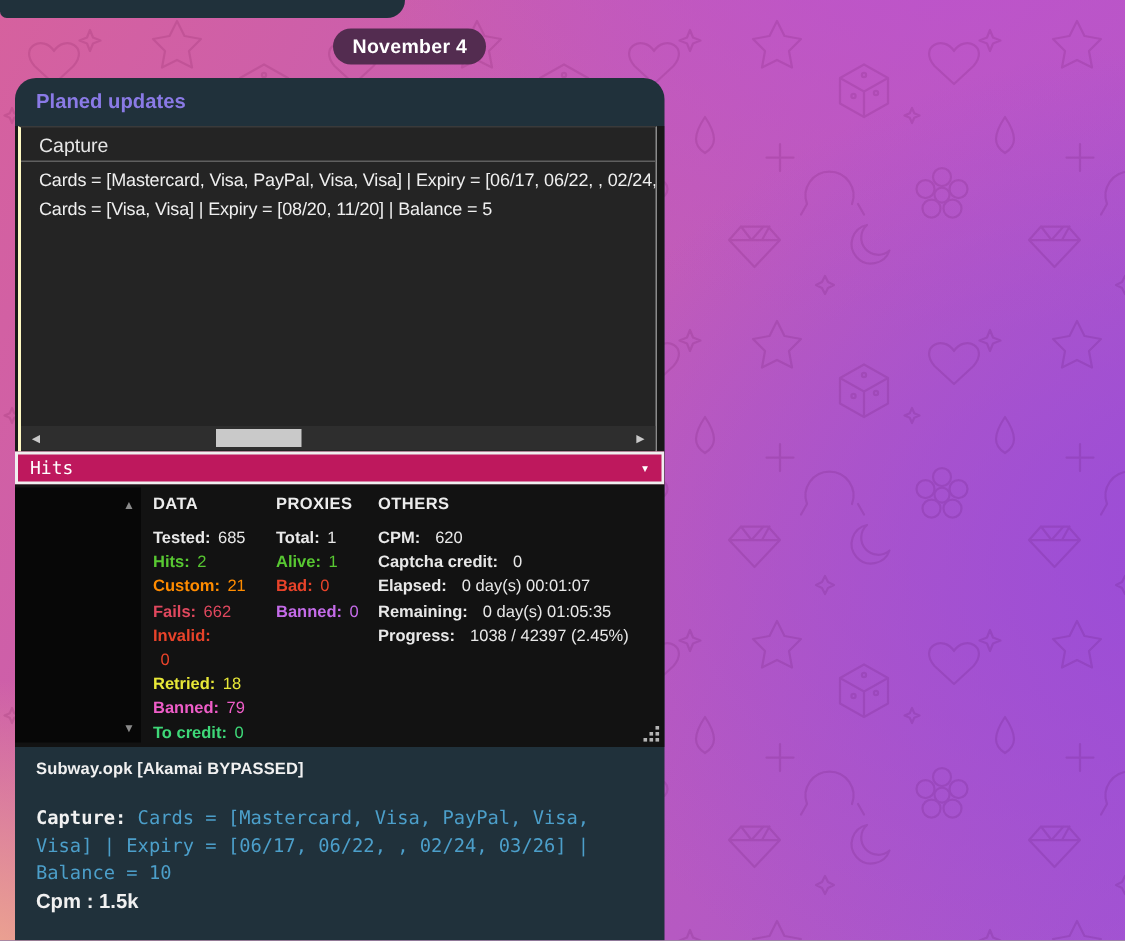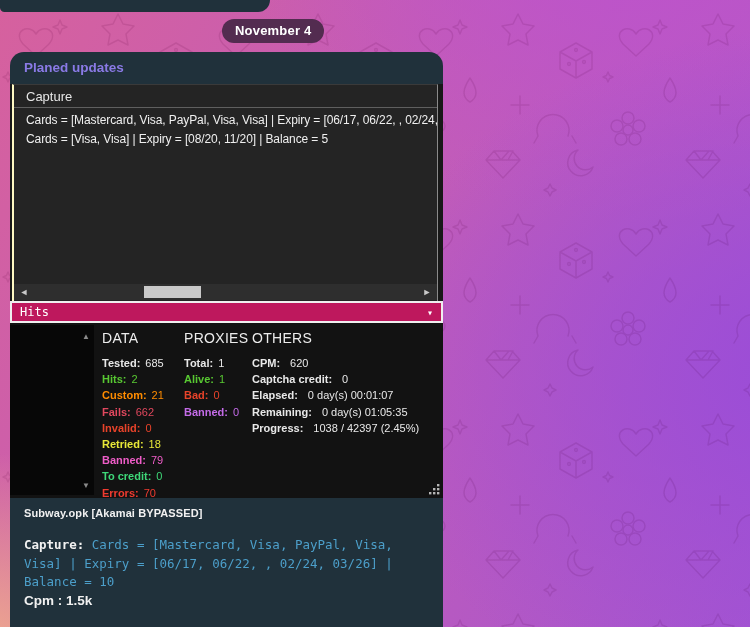--- a/index.html
+++ b/index.html
@@ -56,21 +56,21 @@
     font-family:"DejaVu Sans Mono", monospace; font-size:12px; color:#fff; }
   .combobox .caret { font-size:10px; color:#fff; }
 
   .stats { position:absolute; left:0; right:0; top:239px; bottom:0; background:#121212; }
   .log-pane { position:absolute; left:0; top:2px; bottom:3px; width:84px; background:#070707; }
   .log-pane .scroll-up, .log-pane .scroll-down { position:absolute; right:4px; color:#8a8a8a; font-size:8px; }
   .log-pane .scroll-up { top:7px; } .log-pane .scroll-down { bottom:5px; }
 
   .stat-col { position:absolute; top:7px; white-space:nowrap; }
   .stat-col.c0 { left:92px; } .stat-col.c1 { left:174px; } .stat-col.c2 { left:242px; }
-  .stat-head { font-size:14px; font-weight:normal; color:#ececec; letter-spacing:.3px; margin-bottom:9px; }
+  .stat-head { font-size:11px; font-weight:bold; color:#ececec; letter-spacing:.3px; margin-bottom:9px; }
   .stat-row { font-size:11px; line-height:16.2px; display:flex; }
   .stat-row .lbl { font-weight:bold; }
   .stat-row .val { margin-left:5px; font-weight:normal; }
   .stat-col.c0 .stat-row:first-of-type .val { margin-left:19px; }
   .stat-col.c2 .val { margin-left:10px; }
 
   .grip { position:absolute; right:2px; bottom:2px; }
 
   
   .caption { padding:9px 14px 0; color:#f1f1f1; }
@@ -162,21 +162,21 @@
                 <span class="val">2</span>
               </div>
               <div class="stat-row" style="color: rgb(255, 140, 0);">
                 <span class="lbl">Custom:</span>
                 <span class="val">21</span>
               </div>
               <div class="stat-row" style="color: rgb(224, 72, 94);">
                 <span class="lbl">Fails:</span>
                 <span class="val">662</span>
               </div>
-              <div class="stat-row" style="color: rgb(232, 67, 42);">
+              <div class="stat-row" style="color: rgb(232, 67, 42); flex-direction: column;">
                 <span class="lbl">Invalid:</span>
                 <span class="val">0</span>
               </div>
               <div class="stat-row" style="color: rgb(232, 232, 56);">
                 <span class="lbl">Retried:</span>
                 <span class="val">18</span>
               </div>
               <div class="stat-row" style="color: rgb(239, 93, 200);">
                 <span class="lbl">Banned:</span>
                 <span class="val">79</span>

